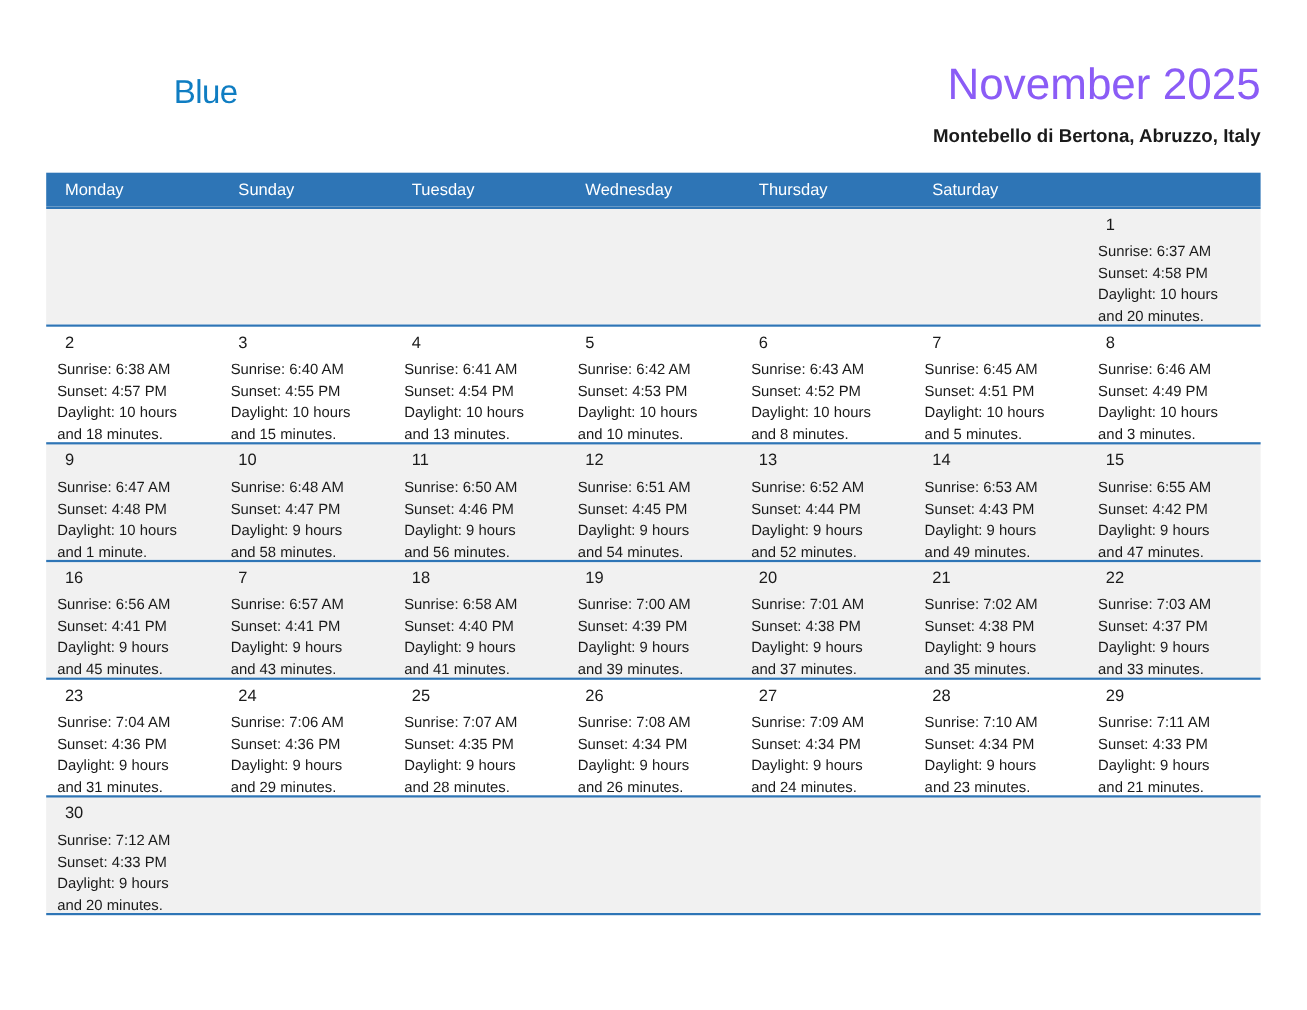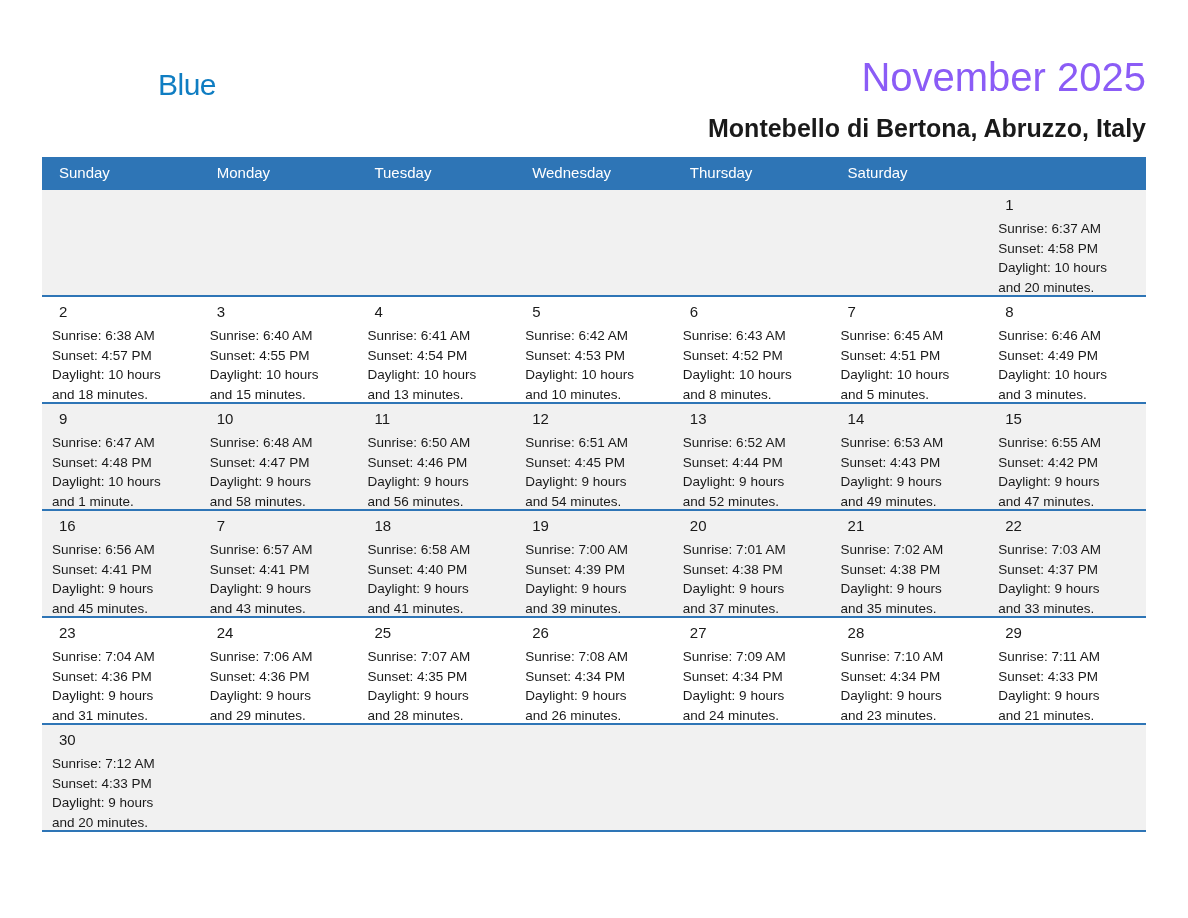--- a/index.html
+++ b/index.html
@@ -28,21 +28,21 @@
   .logo-triangle{display:inline-block;margin-left:2px;margin-top:1px;}
   .logo-triangle polygon{fill:var(--logo-blue);}
   .logo-blue{
     font-size:30px;font-weight:400;color:var(--logo-blue);
     margin-left:112px;margin-top:-4px;letter-spacing:-0.5px;
   }
 
   
   .titles{position:absolute;right:42px;top:55px;text-align:right;}
   .month-title{font-size:40px;font-weight:400;color:#8b5cf6;}
-  .location-subtitle{font-size:25px;font-weight:700;color:#1a1a1a;margin-top:14px;}
+  .location-subtitle{font-size:17px;font-weight:700;color:#1a1a1a;margin-top:14px;}
 
   
   .calendar{
     position:absolute;left:42px;right:42px;top:157px;
     border-bottom:2px solid var(--accent);
   }
   .weekday-header{
     display:grid;grid-template-columns:repeat(7,1fr);
     background:var(--accent);height:31px;
   }
@@ -68,22 +68,22 @@
     <div class="logo-blue">Blue</div>
   </div>
 
   <div class="titles">
     <div class="month-title">November 2025</div>
     <div class="location-subtitle">Montebello di Bertona, Abruzzo, Italy</div>
   </div>
 
   <div class="calendar">
     <div class="weekday-header">
+        <div class="wday">Monday</div>
         <div class="wday">Sunday</div>
-        <div class="wday">Monday</div>
         <div class="wday">Tuesday</div>
         <div class="wday">Wednesday</div>
         <div class="wday">Thursday</div>
         <div class="wday">Saturday</div>
       </div>
     <div>
         <div class="week shaded">
           <div class="cell"></div>
           <div class="cell"></div>
           <div class="cell"></div>

